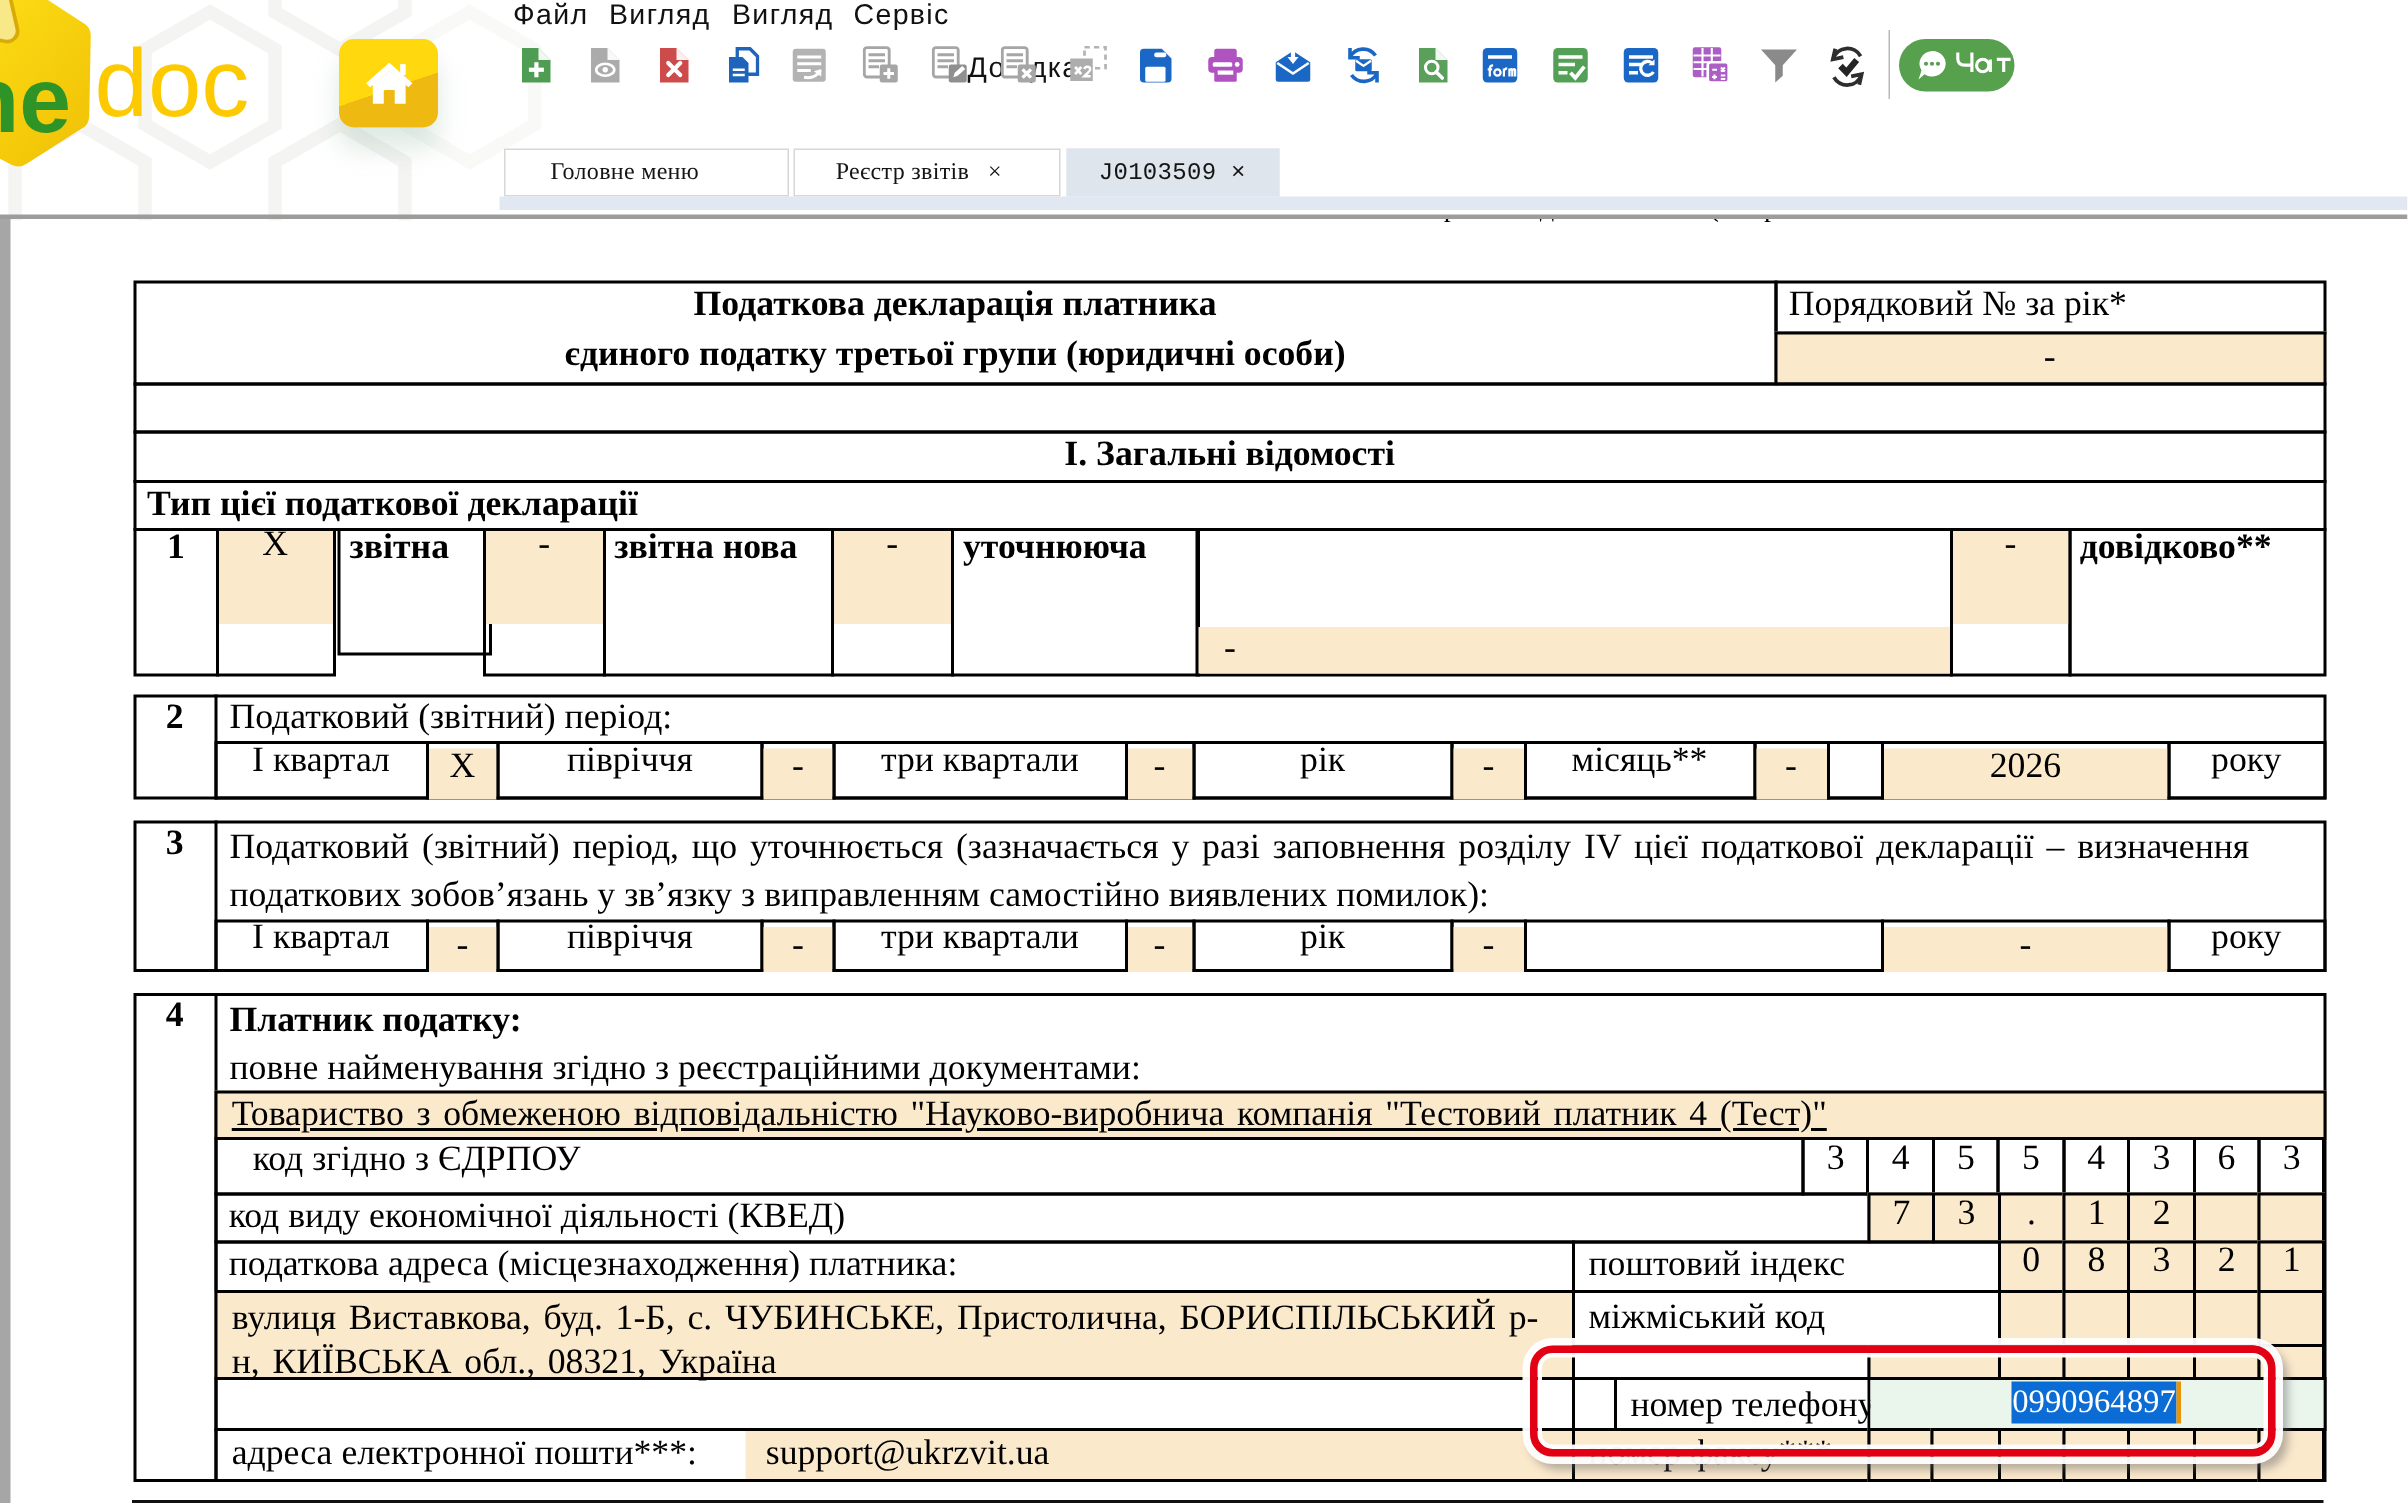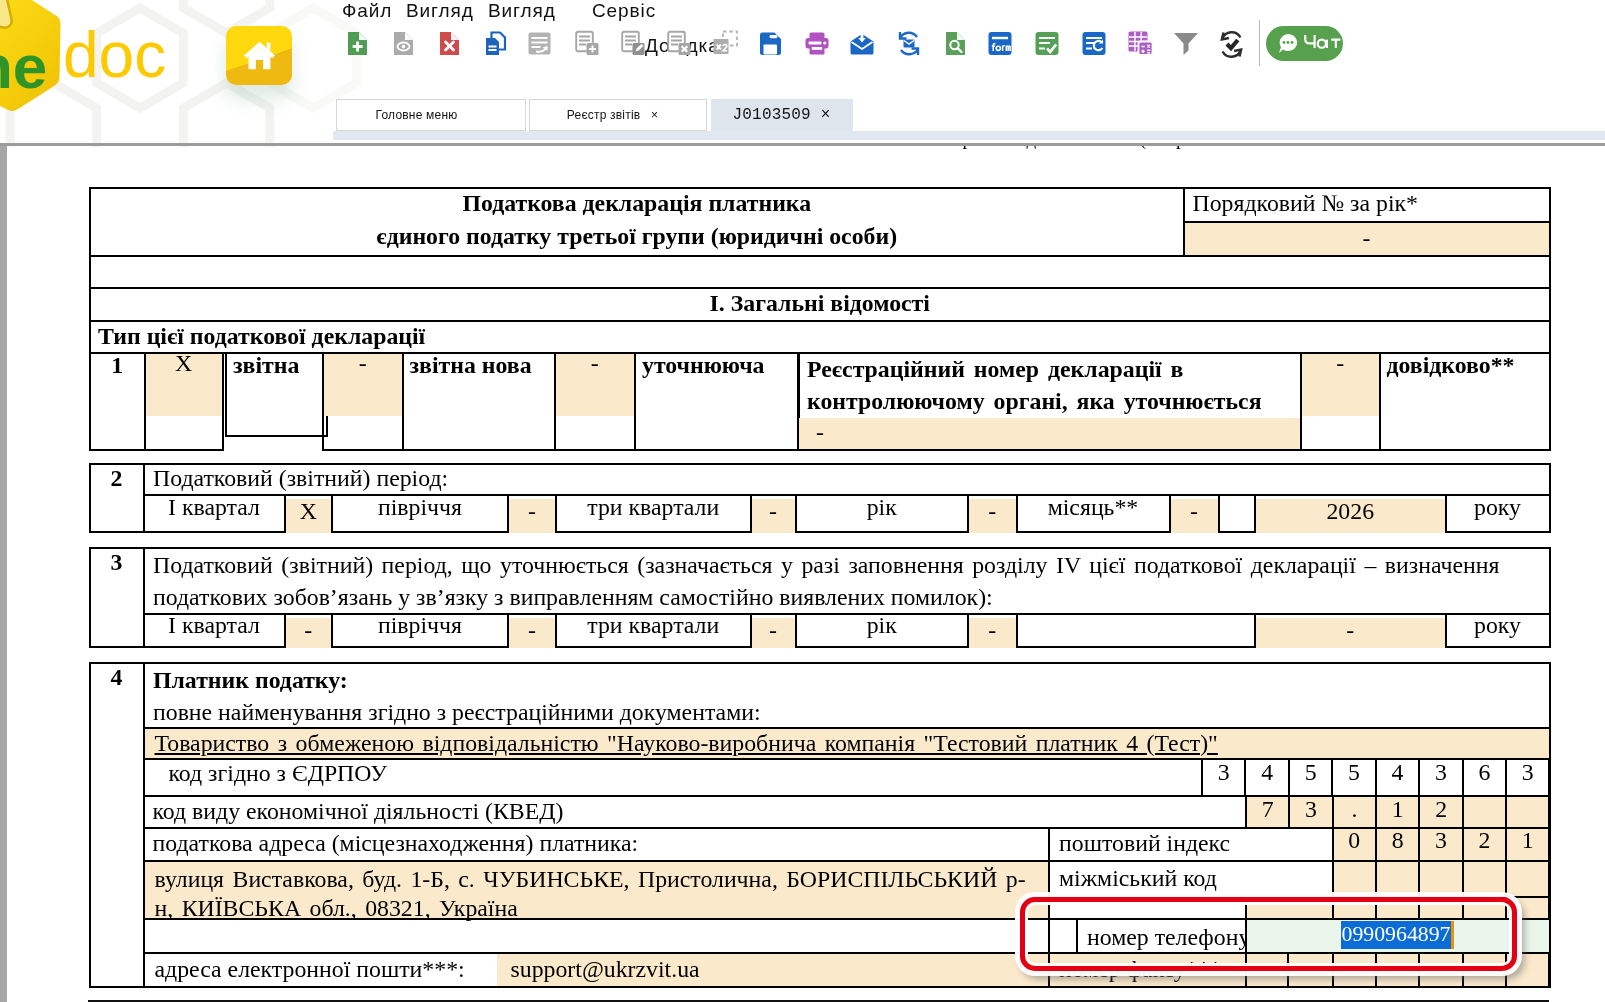--- a/index.html
+++ b/index.html
@@ -3,21 +3,21 @@
 <style>
 html,body{margin:0;padding:0;}
 body{width:1605px;height:1002px;position:relative;overflow:hidden;background:#fff;
   font-family:"Liberation Serif",serif;}
 .a{position:absolute;box-sizing:border-box;}
 .c{position:absolute;box-sizing:border-box;border:2px solid #000;font-size:23.8px;color:#000;}
 .bg{background:#fbe9cc;}
 .ct{text-align:center;}
 .menu{position:absolute;top:0px;font-family:"Liberation Sans",sans-serif;font-size:19px;letter-spacing:.9px;color:#111;}
 .tab{position:absolute;top:99px;height:32px;box-sizing:border-box;border:1px solid #d7d7d7;background:#fff;
- font-family:Liberation Sans, sans-serif;font-size:12px;letter-spacing:.2px;color:#141414;text-align:center;line-height:30px;}
+ font-family:Liberation Serif, serif;font-size:16px;letter-spacing:.2px;color:#141414;text-align:center;line-height:30px;}
 .ic{position:absolute;top:30px;}
 </style></head>
 <body>
 
 <div id="chrome" class="a" style="left:0;top:0;width:1605px;height:147px;overflow:hidden;">
 
   <svg class="a" style="left:0;top:0" width="420" height="147" viewBox="0 0 420 147">
     <g fill="none" stroke="#f2f2f0" stroke-width="9" opacity=".85">
       <path d="M140 8 L183.3 33 L183.3 83 L140 108 L96.7 83 L96.7 33 Z"></path>
       <path d="M226.6 83 L269.9 108 L269.9 158 L226.6 183 L183.3 158 L183.3 108 Z"></path>
@@ -47,21 +47,21 @@
     <g fill="#fff">
       <path d="M19 2 L36 17 L33 20 L19 8 L5 20 L2 17 Z"></path>
       <rect x="27" y="3" width="4" height="8"></rect>
       <path d="M7 18 L19 8 L31 18 L31 32 L23 32 L23 22 L15 22 L15 32 L7 32 Z"></path>
     </g>
   </svg>
 
   <div class="menu" style="left:342px;">Файл</div>
   <div class="menu" style="left:406px;">Вигляд</div>
   <div class="menu" style="left:488px;">Вигляд</div>
-  <div class="menu" style="left:592px;">Сервіс</div>
+  <div class="menu" style="left:569px;">Сервіс</div>
   <div class="menu" style="left:645px;margin-top:35px;">Довідка</div>
 
   <svg class="ic" style="left:346px" width="23" height="27" viewBox="0 0 23 27">
       <path d="M2 2 h11 l8 8 v15 h-19 z" fill="#4f9c53"></path>
       <path d="M13 2 l8 8 h-8 z" fill="#fff" opacity=".92"></path>
       <rect x="10.2" y="11.5" width="2.8" height="10" fill="#fff"></rect>
       <rect x="6.6" y="15.1" width="10" height="2.8" fill="#fff"></rect>
     </svg>
   <svg class="ic" style="left:392px" width="23" height="27" viewBox="0 0 23 27">
       <path d="M2 2 h11 l8 8 v15 h-19 z" fill="#ababab"></path>
@@ -245,21 +245,20 @@
 <div class="c " style="left:401.5px;top:352px;width:154.5px;height:98.5px;">
       <div style="margin-top:-2px;padding-left:6px;font-weight:bold;">звітна нова</div>
     </div>
 <div class="c " style="left:554px;top:352px;width:81.5px;height:98.5px;">
       <div class="bg ct" style="margin:0;width:100%;height:61.5px;padding-top:1px;line-height:17px;box-sizing:border-box;">-</div>
     </div>
 <div class="c " style="left:634px;top:352px;width:165.5px;height:98.5px;">
       <div style="margin-top:-2px;padding-left:6px;font-weight:bold;">уточнююча</div>
     </div>
 <div class="c " style="left:797px;top:352px;width:505px;height:98.5px;">
-      <div style="margin-top:-1px;padding-left:8px;font-weight:bold;line-height:32px;word-spacing:3px;">Реєстраційний номер декларації в<br>контролюючому органі, яка уточнюється</div>
       <div class="bg" style="position:absolute;left:0;bottom:0;width:100%;height:31px;padding-left:17px;box-sizing:border-box;line-height:29px;">-</div>
     </div>
 <div class="c " style="left:1300px;top:352px;width:80.5px;height:98.5px;">
       <div class="bg ct" style="margin:0;width:100%;height:61.5px;padding-top:1px;line-height:17px;box-sizing:border-box;">-</div>
     </div>
 <div class="c " style="left:1378.5px;top:352px;width:172px;height:98.5px;">
       <div style="margin-top:-2px;padding-left:6px;font-weight:bold;">довідково**</div>
     </div>
 <div class="c " style="left:89px;top:463px;width:1461.5px;height:69.5px;"></div>
 <div class="a" style="left:142.5px;top:463px;width:2px;height:69.5px;background:#000;"></div>

